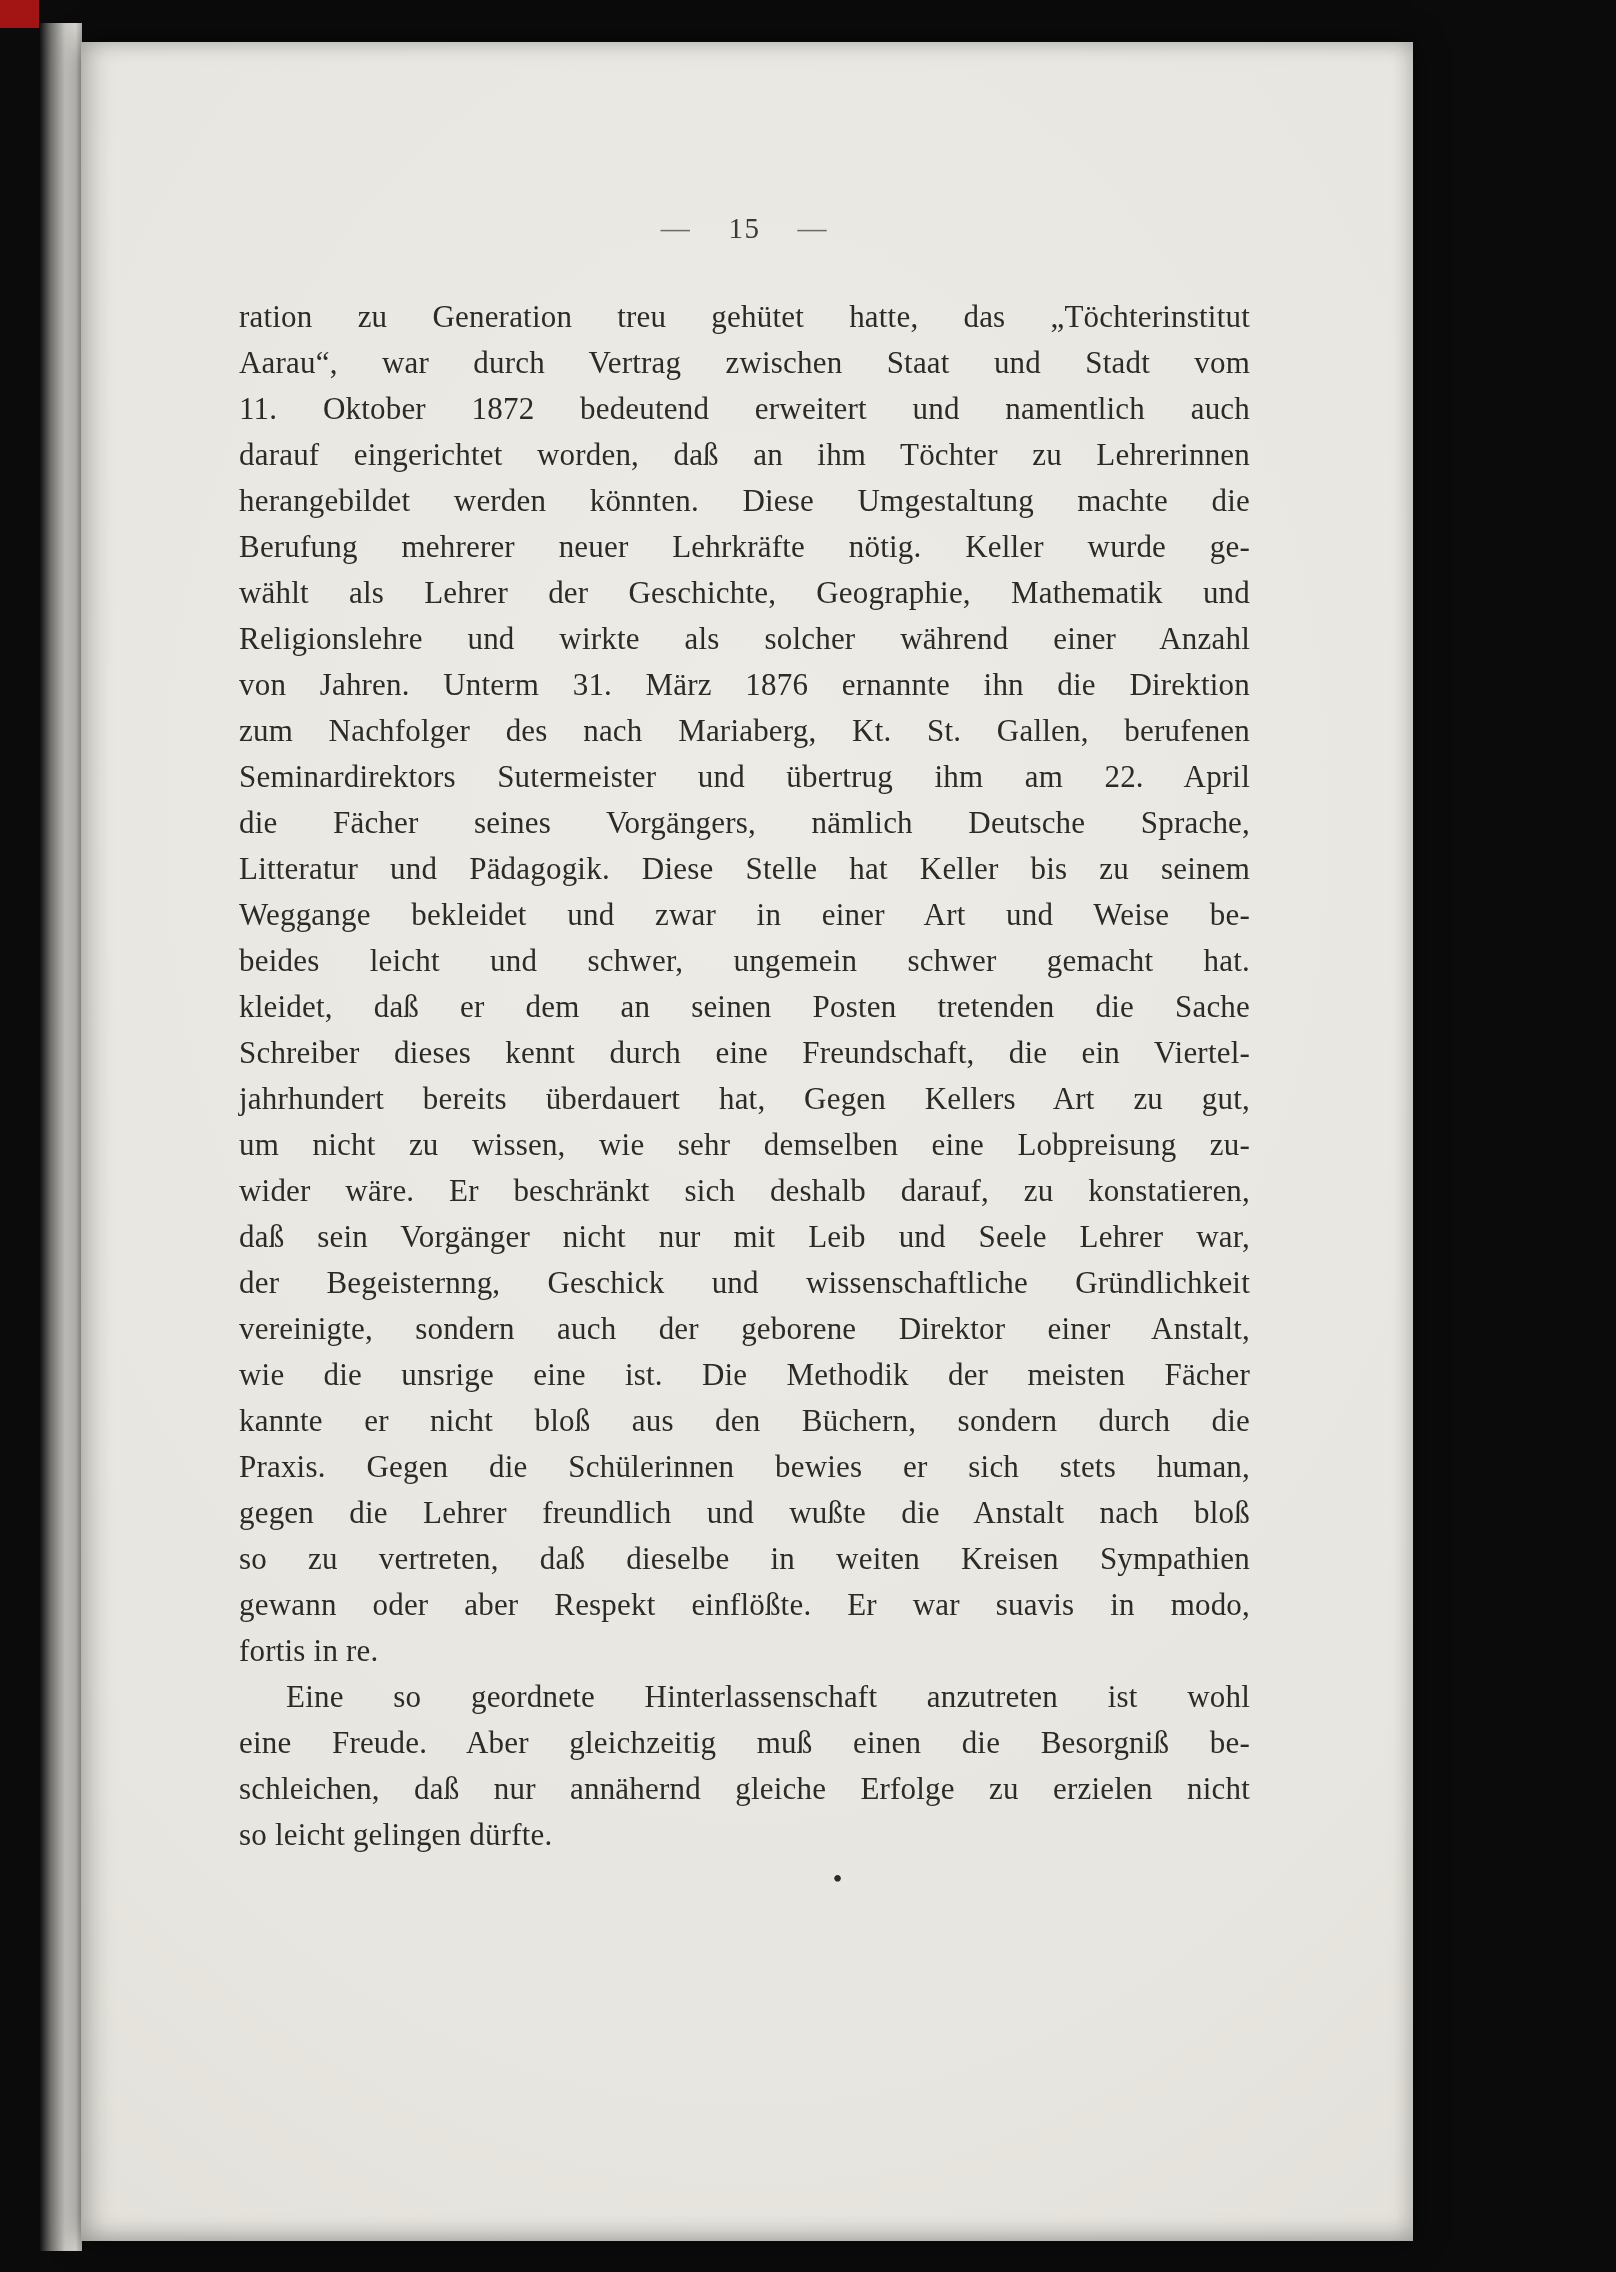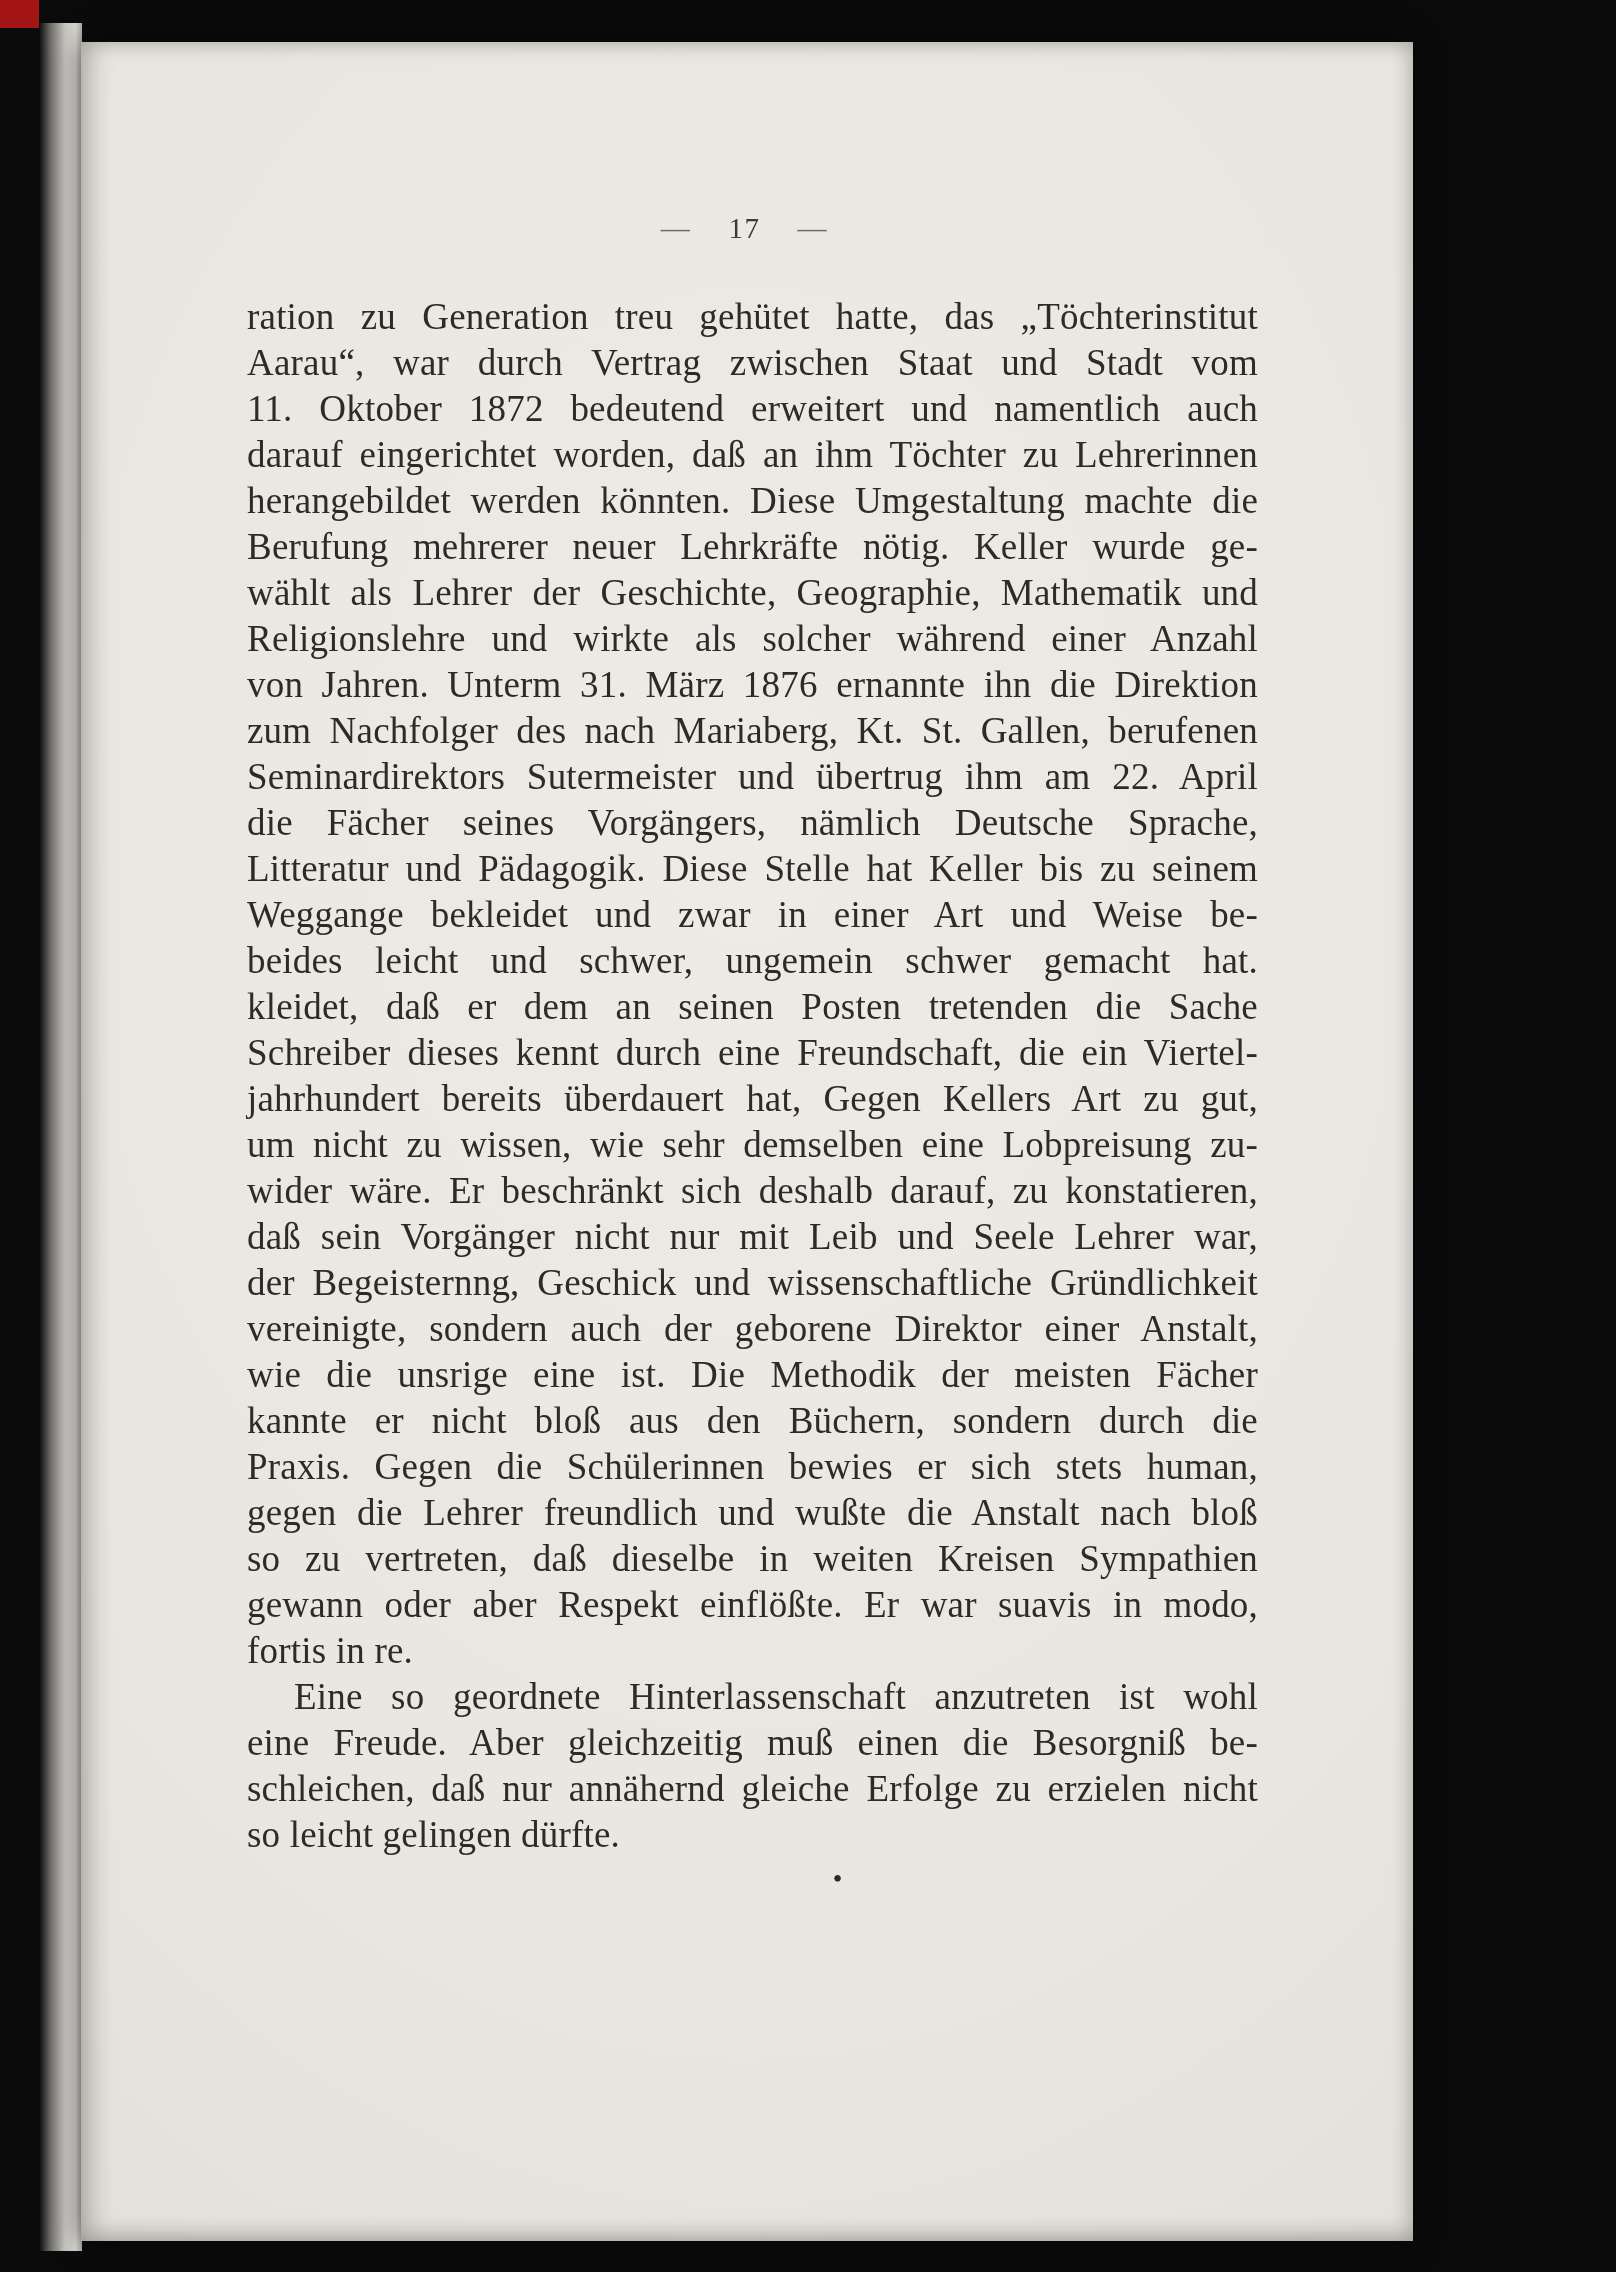--- a/index.html
+++ b/index.html
@@ -48,23 +48,23 @@
     justify-content: center;
     gap: 37px;
     font-size: 29px;
     color: #3b3a35;
     letter-spacing: 1.6px;
   }
   .page-header .dash { color: #6d6b64; }
 
   .text-block {
     position: absolute;
-    left: 166px; top: 252px;
+    left: 158px; top: 252px;
     width: 1011px;
-    font-size: 37px;
+    font-size: 31px;
     color: #2c2b27;
     letter-spacing: 0.2px;
   }
   .line {
     height: 46px;
     line-height: 46px;
     text-align: justify;
     text-align-last: justify;
     white-space: normal;
   }
@@ -85,21 +85,21 @@
 </style>
 </head>
 <body>
 
 <div class="red-corner"></div>
 <div class="page-edge-strip"></div>
 
 <div class="book-page">
   <div class="page-header">
     <span class="dash">—</span>
-    <span class="num">17</span>
+    <span class="num">15</span>
     <span class="dash">—</span>
   </div>
 
   <div class="text-block">
       <div class="line">ration zu Generation treu gehütet hatte, das „Töchterinstitut</div>
       <div class="line">Aarau“, war durch Vertrag zwischen Staat und Stadt vom</div>
       <div class="line">11. Oktober 1872 bedeutend erweitert und namentlich auch</div>
       <div class="line">darauf eingerichtet worden, daß an ihm Töchter zu Lehrerinnen</div>
       <div class="line">herangebildet werden könnten. Diese Umgestaltung machte die</div>
       <div class="line">Berufung mehrerer neuer Lehrkräfte nötig. Keller wurde ge-</div>

